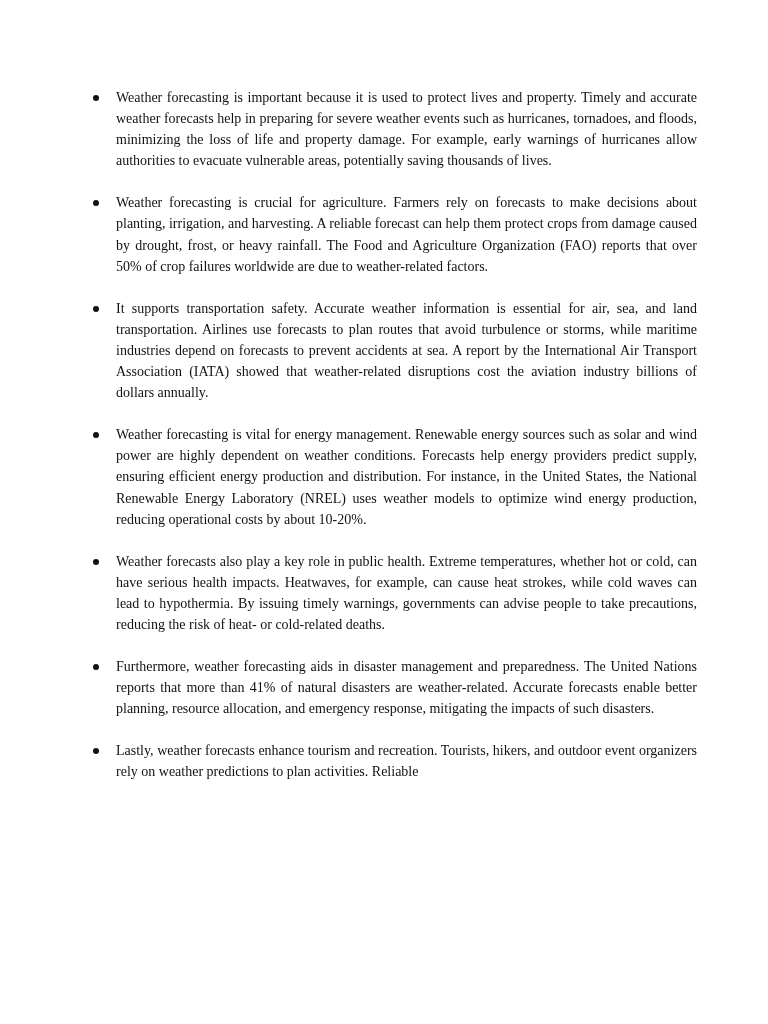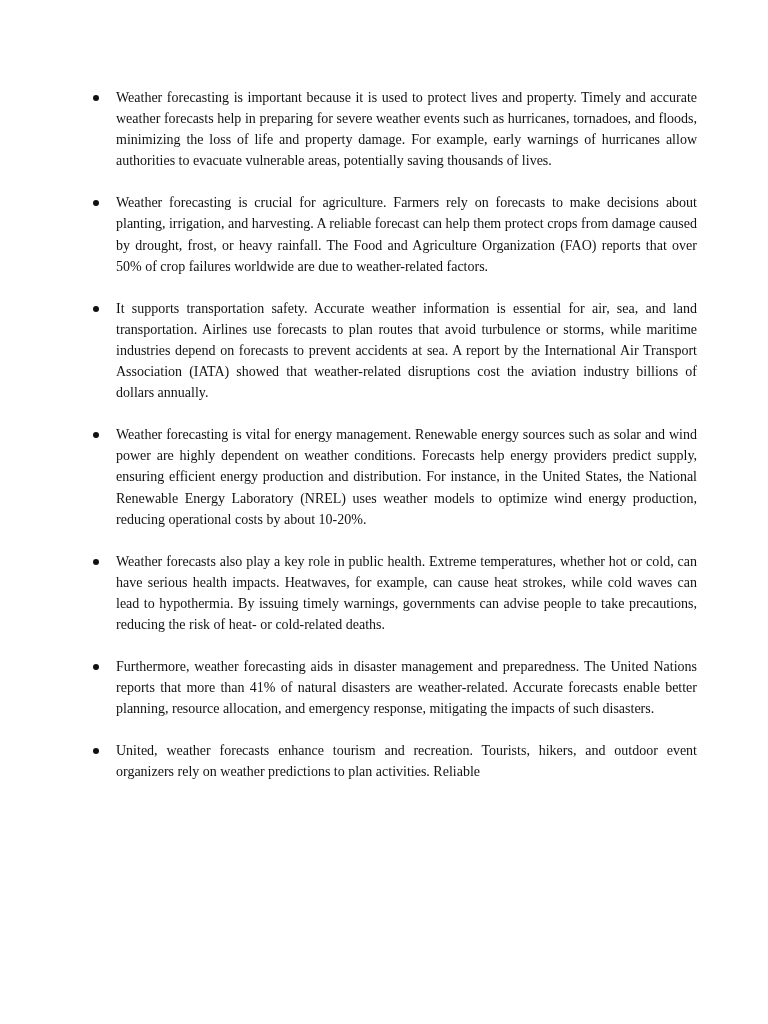--- a/index.html
+++ b/index.html
@@ -75,16 +75,16 @@
     <li class="bullet-item">
       <span class="bullet-dot"></span>
       <span>Weather forecasts also play a key role in public health. Extreme temperatures, whether hot or cold, can have serious health impacts. Heatwaves, for example, can cause heat strokes, while cold waves can lead to hypothermia. By issuing timely warnings, governments can advise people to take precautions, reducing the risk of heat- or cold-related deaths.</span>
     </li>
     <li class="bullet-item">
       <span class="bullet-dot"></span>
       <span>Furthermore, weather forecasting aids in disaster management and preparedness. The United Nations reports that more than 41% of natural disasters are weather-related. Accurate forecasts enable better planning, resource allocation, and emergency response, mitigating the impacts of such disasters.</span>
     </li>
     <li class="bullet-item">
       <span class="bullet-dot"></span>
-      <span>United, weather forecasts enhance tourism and recreation. Tourists, hikers, and outdoor event organizers rely on weather predictions to plan activities. Reliable</span>
+      <span>Lastly, weather forecasts enhance tourism and recreation. Tourists, hikers, and outdoor event organizers rely on weather predictions to plan activities. Reliable</span>
     </li>
   </ul>
 </div>
 
 </body></html>

